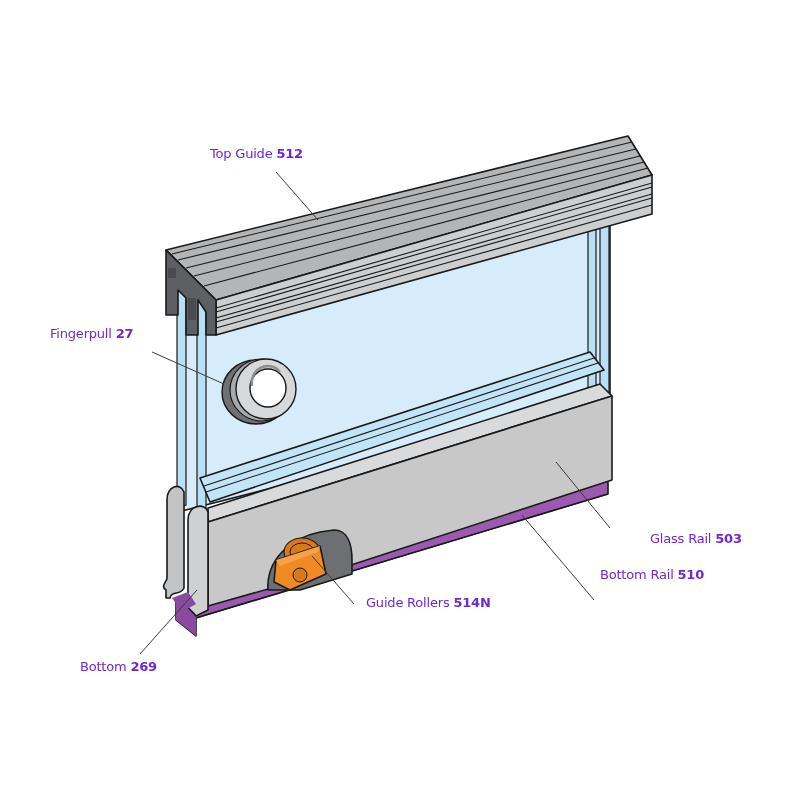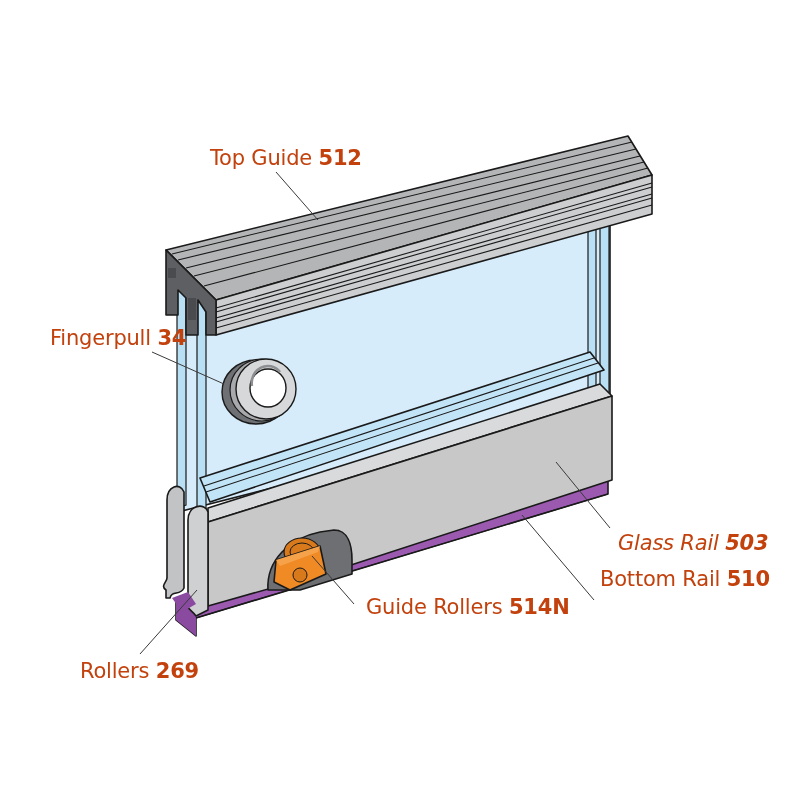--- a/index.html
+++ b/index.html
@@ -1,19 +1,19 @@
 <!DOCTYPE html>
 <html><head>
 <meta charset="utf-8">
 <style>
   html, body { margin: 0; padding: 0; background: #ffffff; }
   body { width: 800px; height: 800px; position: relative; overflow: hidden;
          font-family: "DejaVu Sans", "Liberation Sans", sans-serif; }
   #diagram { position: absolute; left: 0; top: 0; width: 800px; height: 800px; }
-  .callout { position: absolute; font-size: 21px; color: #c2410c; white-space: nowrap;
+  .callout { position: absolute; font-size: 13px; color: #6d28d9; white-space: nowrap;
              letter-spacing: -0.2px; }
   .callout .part-no { font-weight: bold; }
   .leader { stroke: #3a3a3a; stroke-width: 1; fill: none; }
   .ol { stroke: #1a1a1a; stroke-width: 1.6; stroke-linejoin: round; }
   .thin { stroke: #1a1a1a; stroke-width: 1.1; fill: none; }
 </style>
 </head>
 <body>
 
 <svg id="diagram" viewBox="0 0 800 800" xmlns="http://www.w3.org/2000/svg">
@@ -104,34 +104,34 @@
   </g>
 </svg>
 
 <div class="callout" style="left:210px; top:146px;">
   <span>Top Guide</span>
   <span class="part-no">512</span>
 </div>
 
 <div class="callout" style="left:50px; top:326px;">
   <span>Fingerpull</span>
-  <span class="part-no">34</span>
+  <span class="part-no">27</span>
 </div>
 
-<div class="callout" style="left:618px; top:531px;font-style:italic;">
+<div class="callout" style="left:650px; top:531px;">
   <span>Glass Rail</span>
   <span class="part-no">503</span>
 </div>
 
 <div class="callout" style="left:600px; top:567px;">
   <span>Bottom Rail</span>
   <span class="part-no">510</span>
 </div>
 
 <div class="callout" style="left:366px; top:595px;">
   <span>Guide Rollers</span>
   <span class="part-no">514N</span>
 </div>
 
 <div class="callout" style="left:80px; top:659px;">
-  <span>Rollers</span>
+  <span>Bottom</span>
   <span class="part-no">269</span>
 </div>
 
 </body></html>

